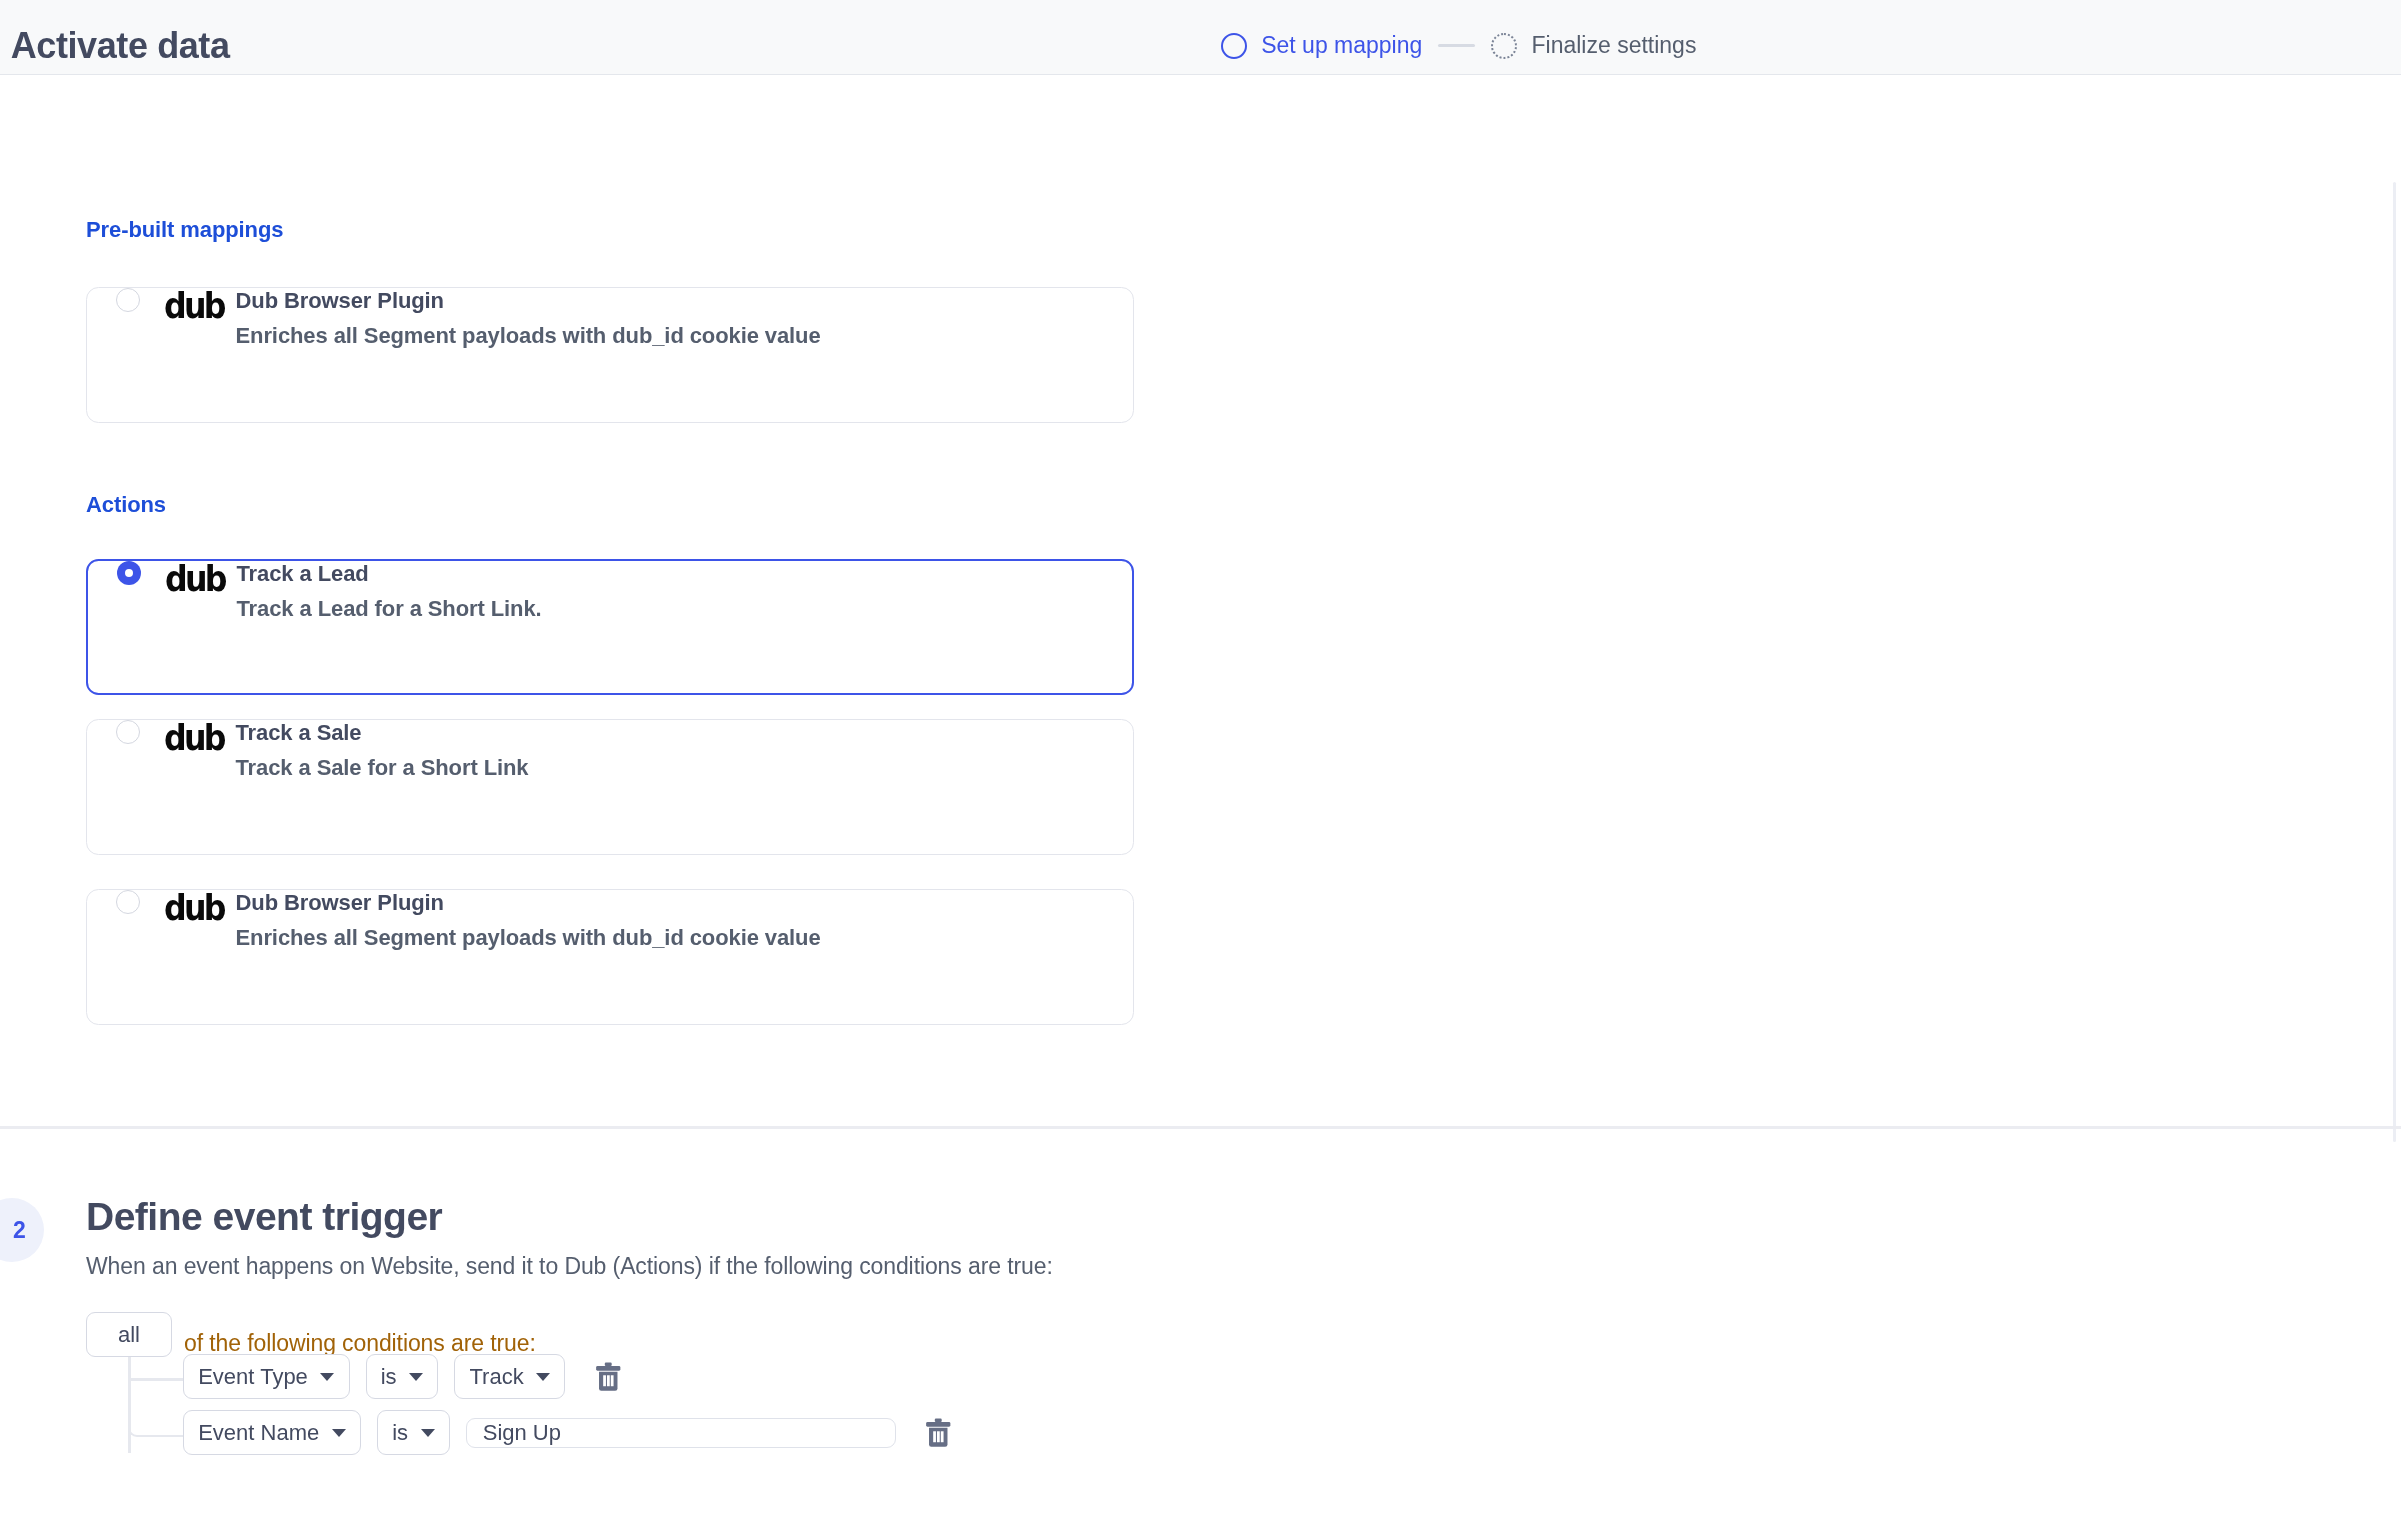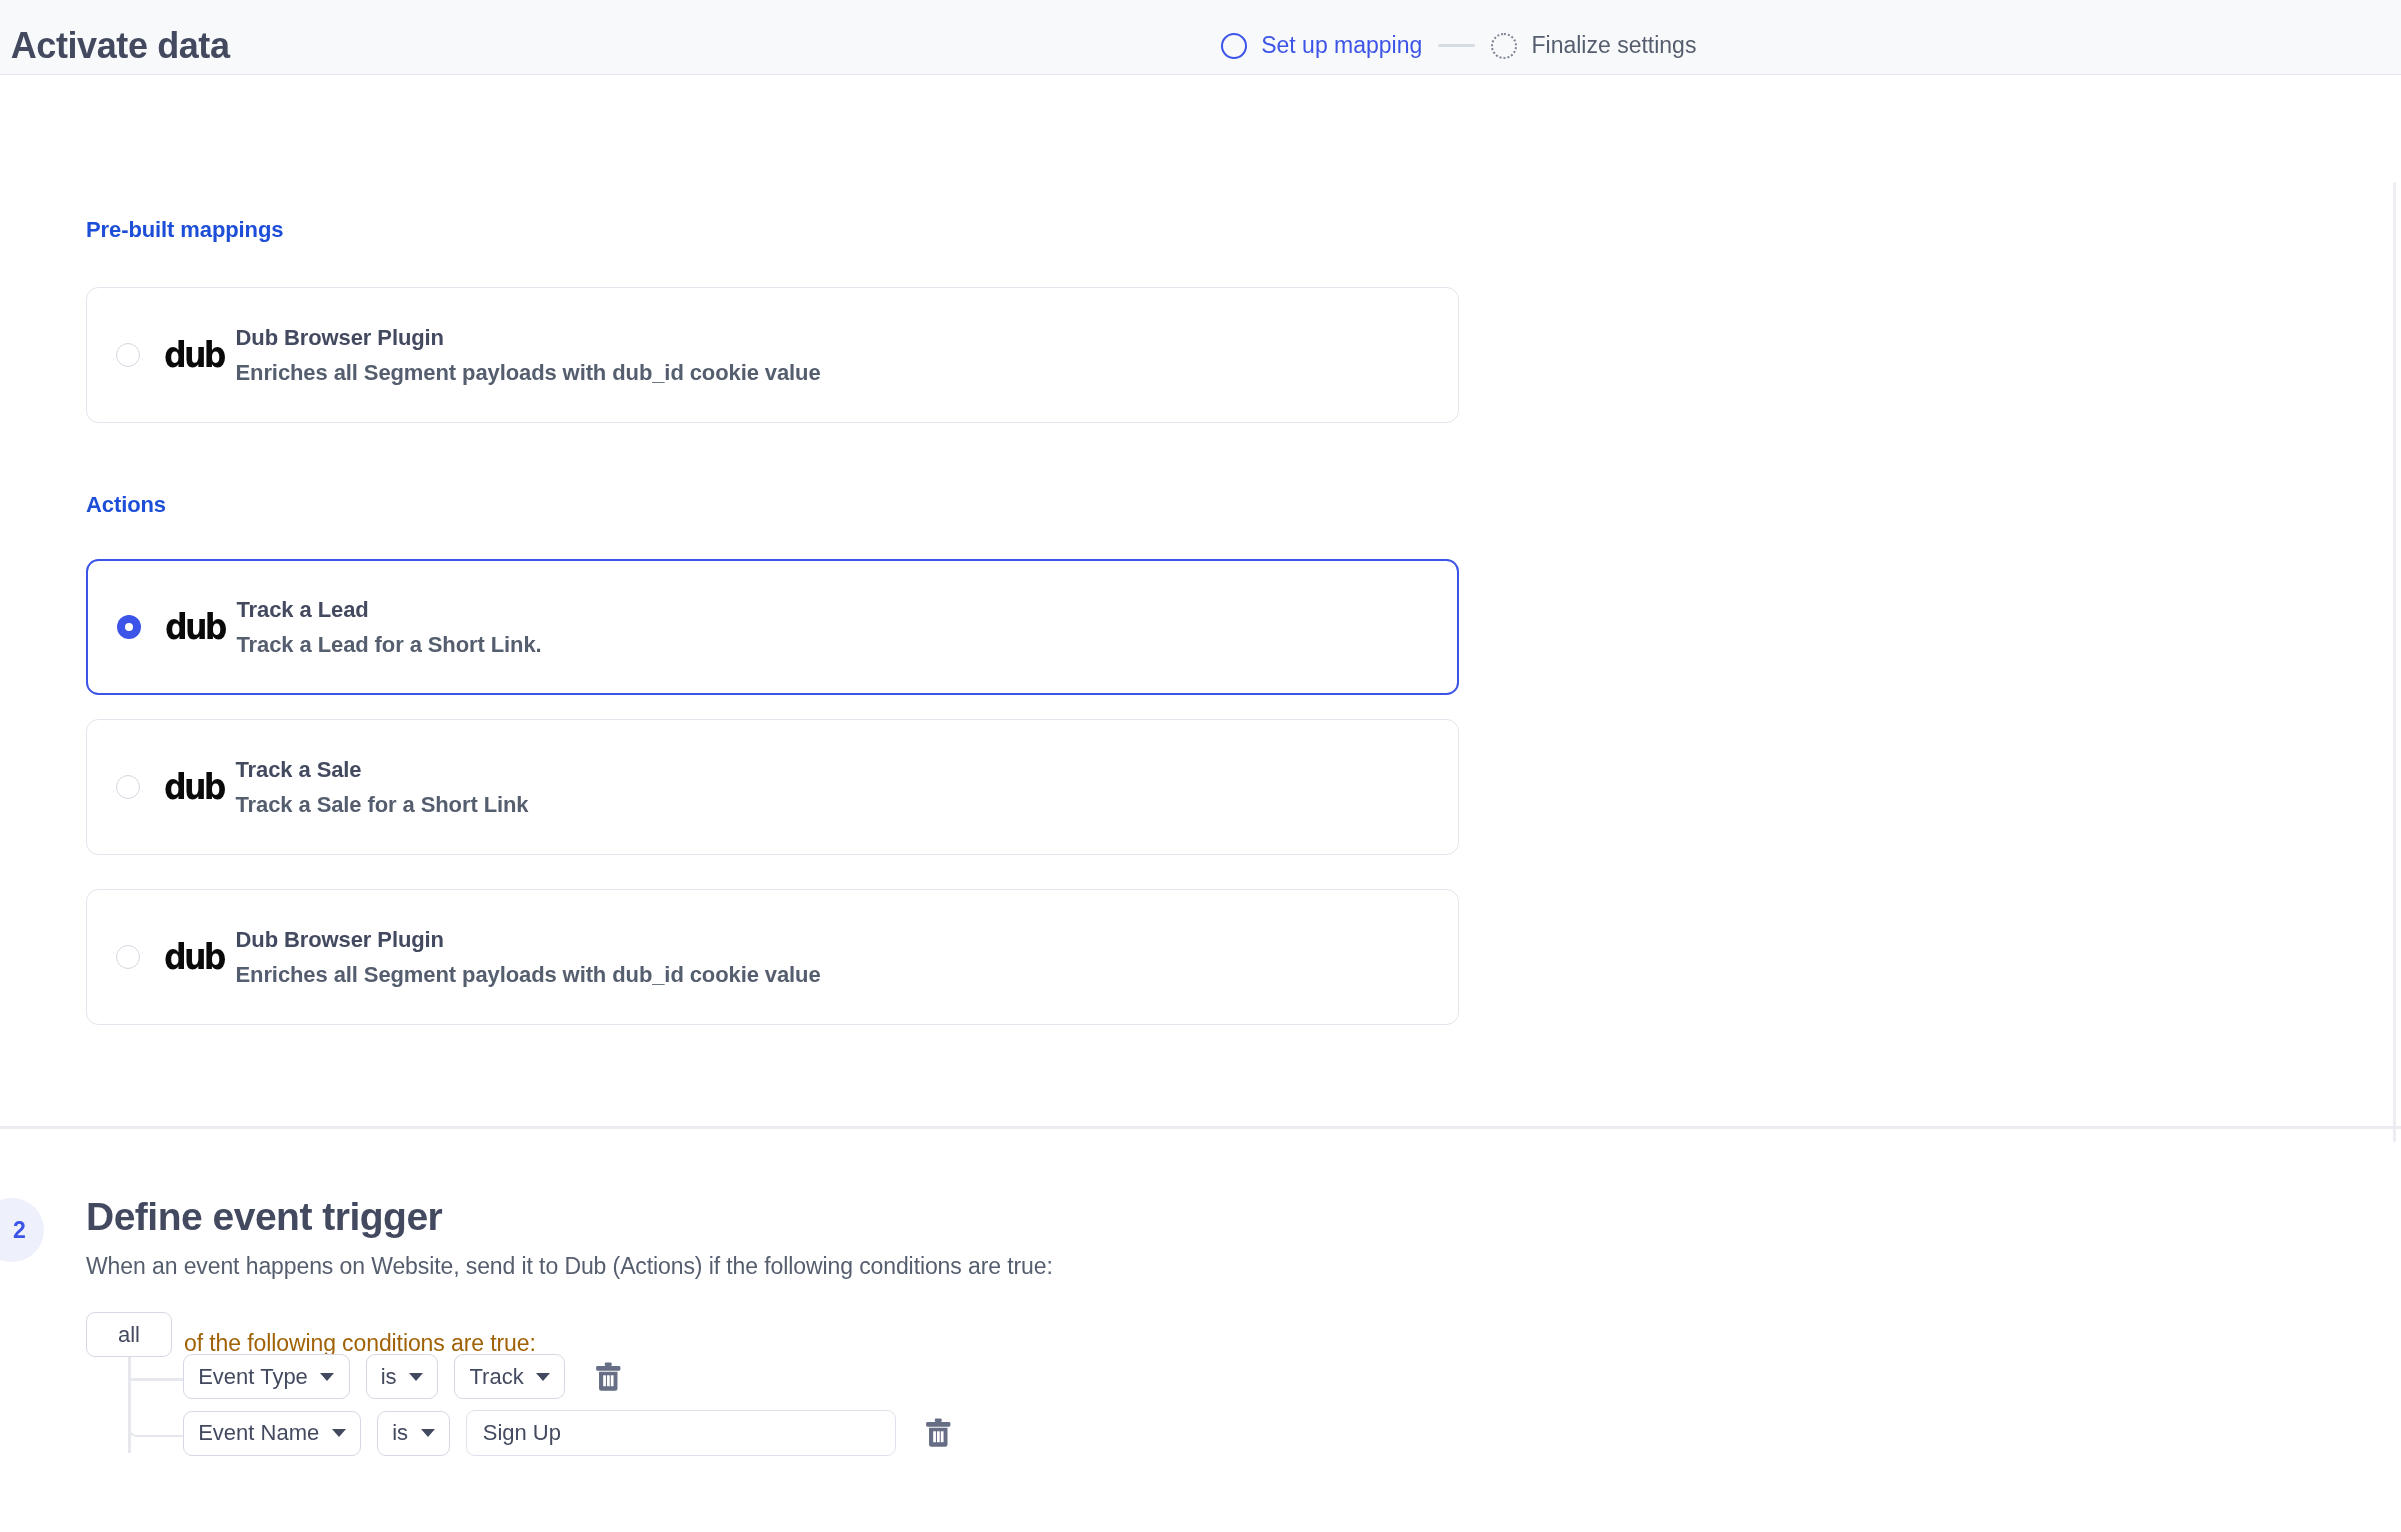--- a/index.html
+++ b/index.html
@@ -74,27 +74,26 @@
     font-weight: 700;
     color: #1d4ed8;
     letter-spacing: -0.1px;
   }
   #lbl-prebuilt { top: 142px; }
   #lbl-actions  { top: 417px; }
 
   .opt-card {
     position: absolute;
     left: 86px;
-    width: 1373px;
+    width: 1048px;
     height: 136px;
     border: 1.8px solid #e3e5ec;
     border-radius: 12.5px;
     background: #ffffff;
     display: flex;
-    align-items: center;
   }
   .opt-card.selected {
     border: 2.7px solid #3D54E8;
   }
   #card-prebuilt-0 { top: 212px; }
   #card-action-0   { top: 484px; }
   #card-action-1   { top: 644px; }
   #card-action-2   { top: 814px; }
 
   .radio {
@@ -262,21 +261,21 @@
     white-space: nowrap;
   }
   .caret {
     width: 0; height: 0;
     border-left: 7.1px solid transparent;
     border-right: 7.1px solid transparent;
     border-top: 8px solid #434A60;
   }
 
   .txt-input {
-    height: 46px;
+    height: 30px;
     width: 430px;
     border: 1.8px solid #dfe2ea;
     border-radius: 9px;
     background: #ffffff;
     padding: 0 16px;
     font-size: 22px;
     font-family: "Liberation Sans", sans-serif;
     color: #434A60;
     outline: none;
   }

